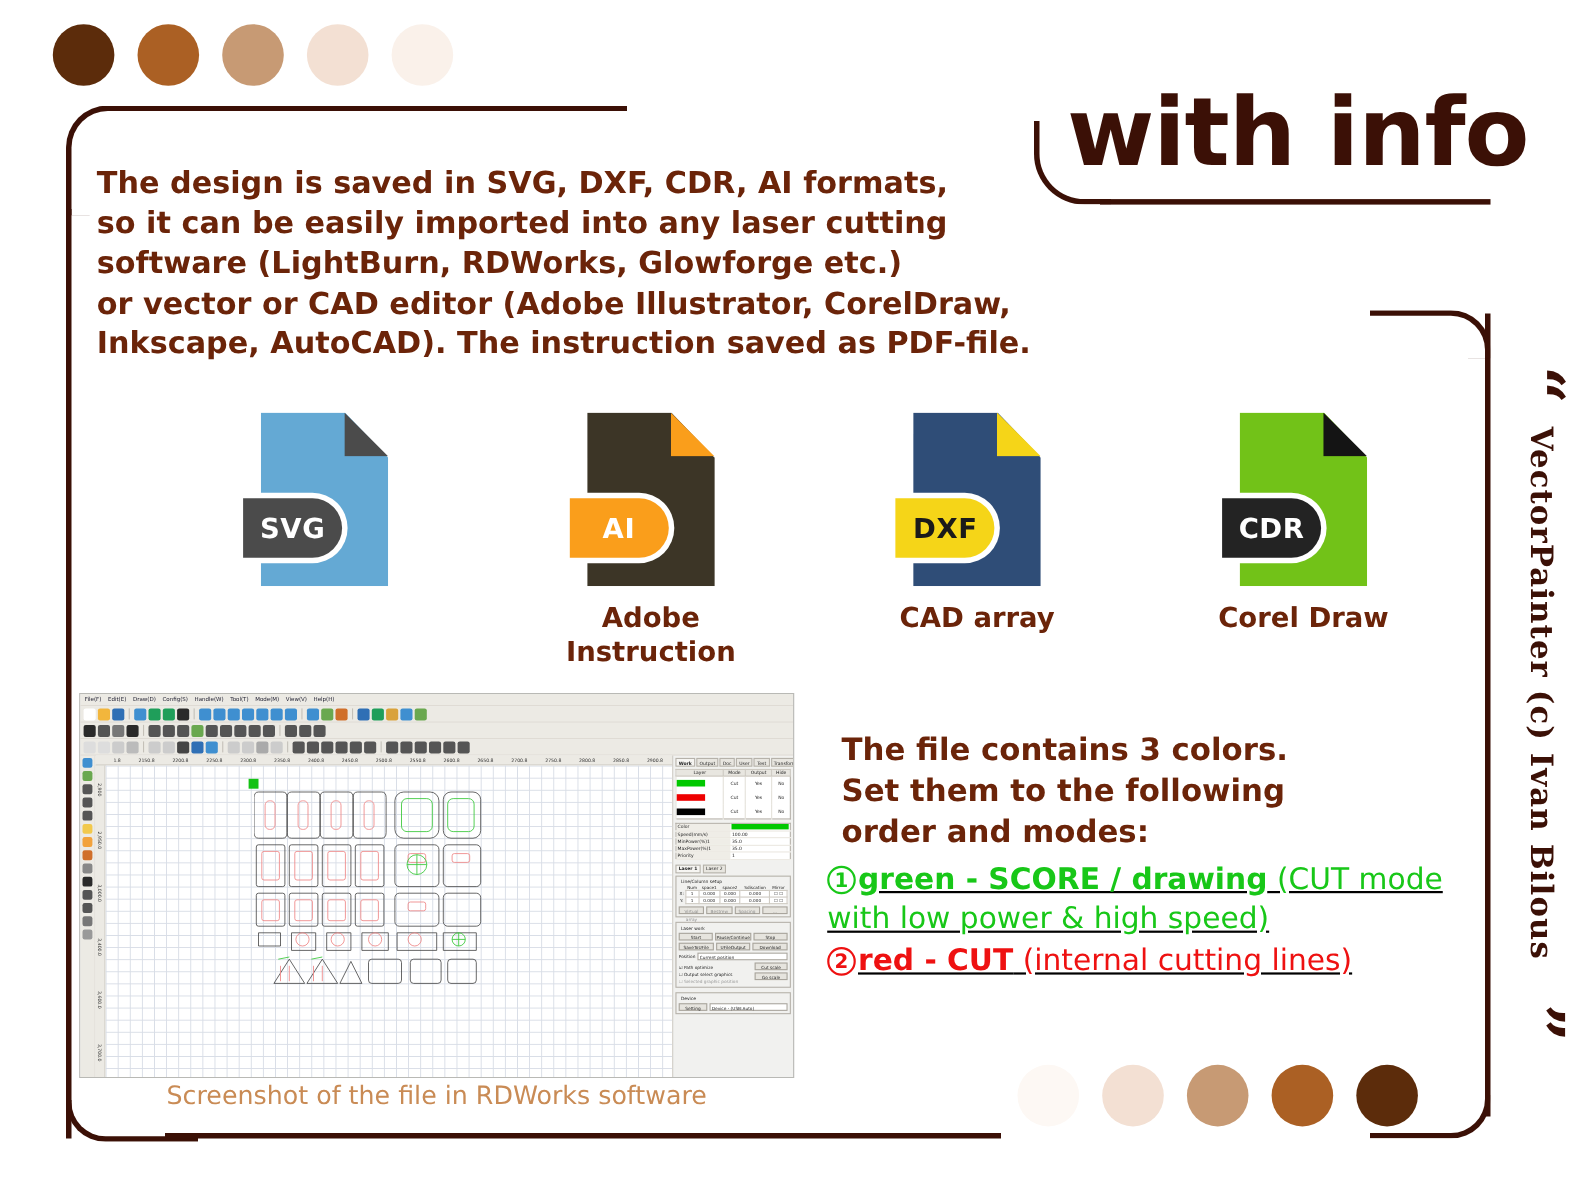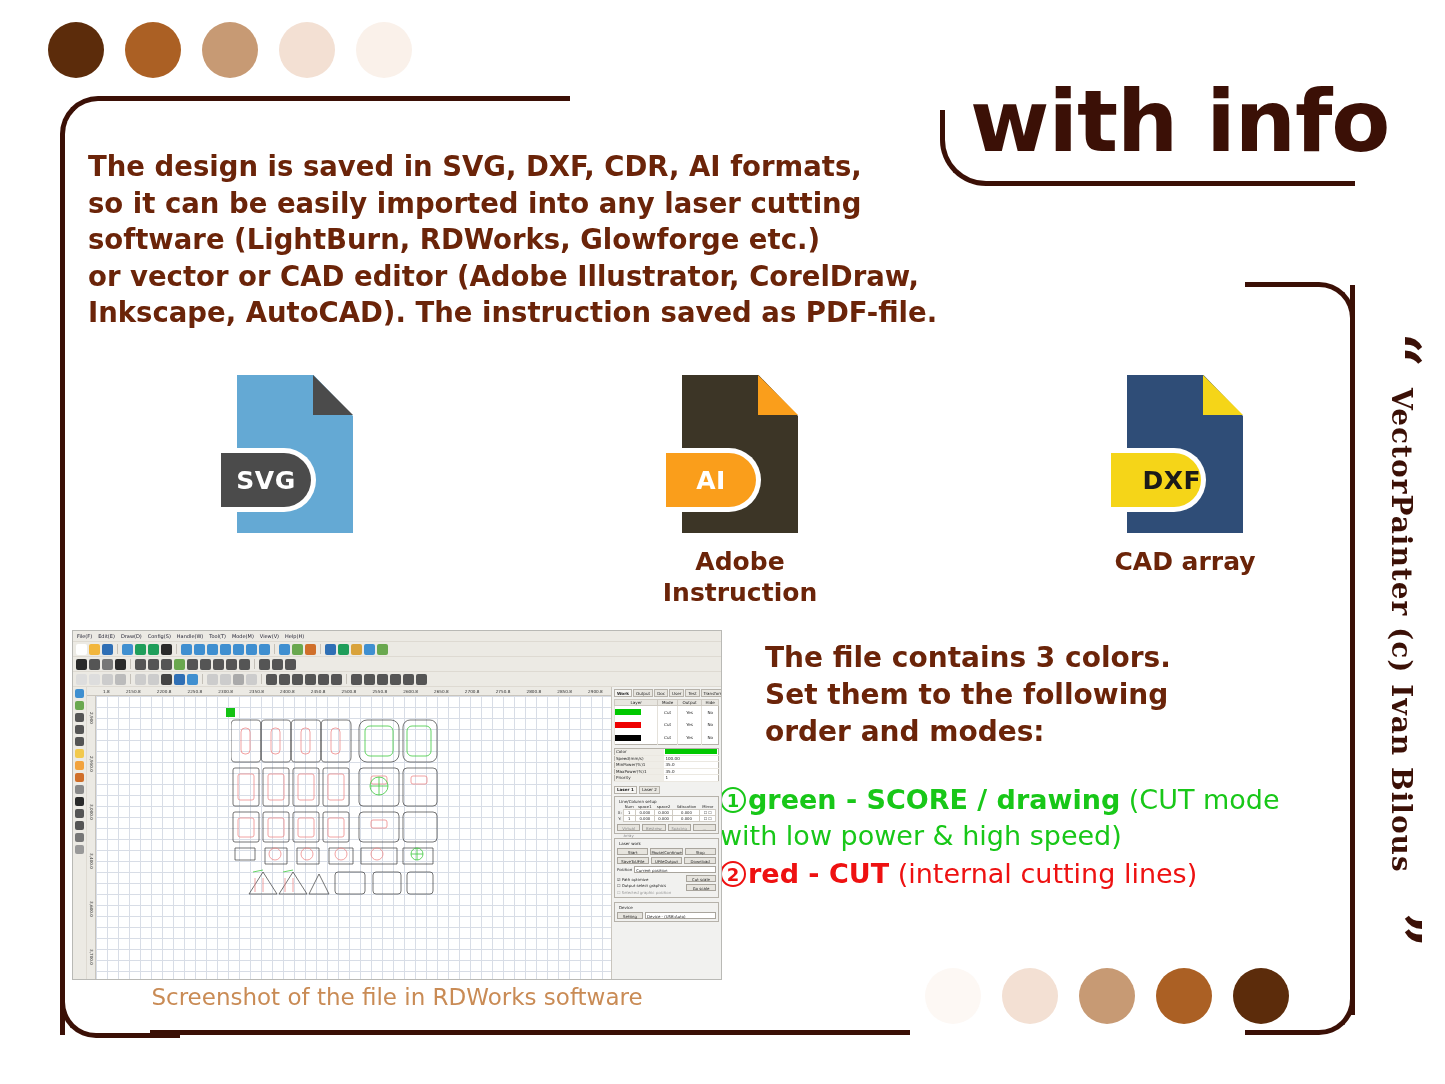--- a/index.html
+++ b/index.html
@@ -100,29 +100,30 @@
   }
   .file-caption {
     margin-top:14px; text-align:center;
     font-size:25px; font-weight:bold; color:#6b2409;
     line-height:1.22; white-space:pre-line;
     font-family:"DejaVu Sans", sans-serif;
   }
 
   
   #colors-heading {
-    position:absolute; left:765px; top:640px; width:560px;
+    position:absolute; left:765px; top:664px; width:560px;
     font-size:28px; font-weight:bold; color:#6b2409; line-height:1.32;
     white-space:pre-line;
     font-family:"DejaVu Sans", sans-serif;
   }
   #colors-list {
-    position:absolute; left:720px; top:782px; width:590px;
+    position:absolute; left:752px; top:782px; width:590px;
     font-size:27px; line-height:1.34;
     font-family:"DejaVu Sans", sans-serif;
+    text-decoration:underline;
   }
   .color-line { margin-bottom:2px; }
   .num-circle {
     display:inline-block; width:26px; height:26px; line-height:23px;
     border:2px solid currentColor; border-radius:50%;
     text-align:center; font-size:18px; font-weight:bold;
     vertical-align:2px; margin-right:2px;
   }
   .b { font-weight:bold; }
 
@@ -286,25 +287,35 @@
           <span>AI</span>
         </div>
       </div>
       <div class="file-caption">Adobe
 Instruction</div>
     </div>
     <div class="file-card">
       <div class="file-glyph">
         <div class="file-body" style="background:#2f4d77;clip-path:polygon(0 0, 66% 0, 100% 26%, 100% 100%, 0 100%);"></div>
         <div class="file-fold" style="background:#f5d518;clip-path:polygon(0 0, 100% 100%, 0 100%);"></div>
-        <div class="file-pill" style="background:#f5d518;color:#1a1a1a;justify-content:flex-end;">
+        <div class="file-pill" style="background:#f5d518;color:#1a1a1a;">
           <span>DXF</span>
         </div>
       </div>
       <div class="file-caption">CAD array</div>
+    </div>
+    <div class="file-card">
+      <div class="file-glyph">
+        <div class="file-body" style="background:#72c218;clip-path:polygon(0 0, 66% 0, 100% 26%, 100% 100%, 0 100%);"></div>
+        <div class="file-fold" style="background:#141414;clip-path:polygon(0 0, 100% 100%, 0 100%);"></div>
+        <div class="file-pill" style="background:#232323;color:#ffffff;">
+          <span>CDR</span>
+        </div>
+      </div>
+      <div class="file-caption">Corel Draw</div>
     </div>
   </div>
 
 <div id="colors-heading">The file contains 3 colors.
 Set them to the following
 order and modes:</div>
 <div id="colors-list">
     <div class="color-line" style="color: rgb(24, 199, 24);"><span class="num-circle">1</span><span class="b">green - SCORE / drawing</span><span> (CUT mode with low power &amp; high speed)</span></div>
     <div class="color-line" style="color: rgb(238, 17, 17);"><span class="num-circle">2</span><span class="b">red - CUT</span><span> (internal cutting lines)</span></div>
   </div>

